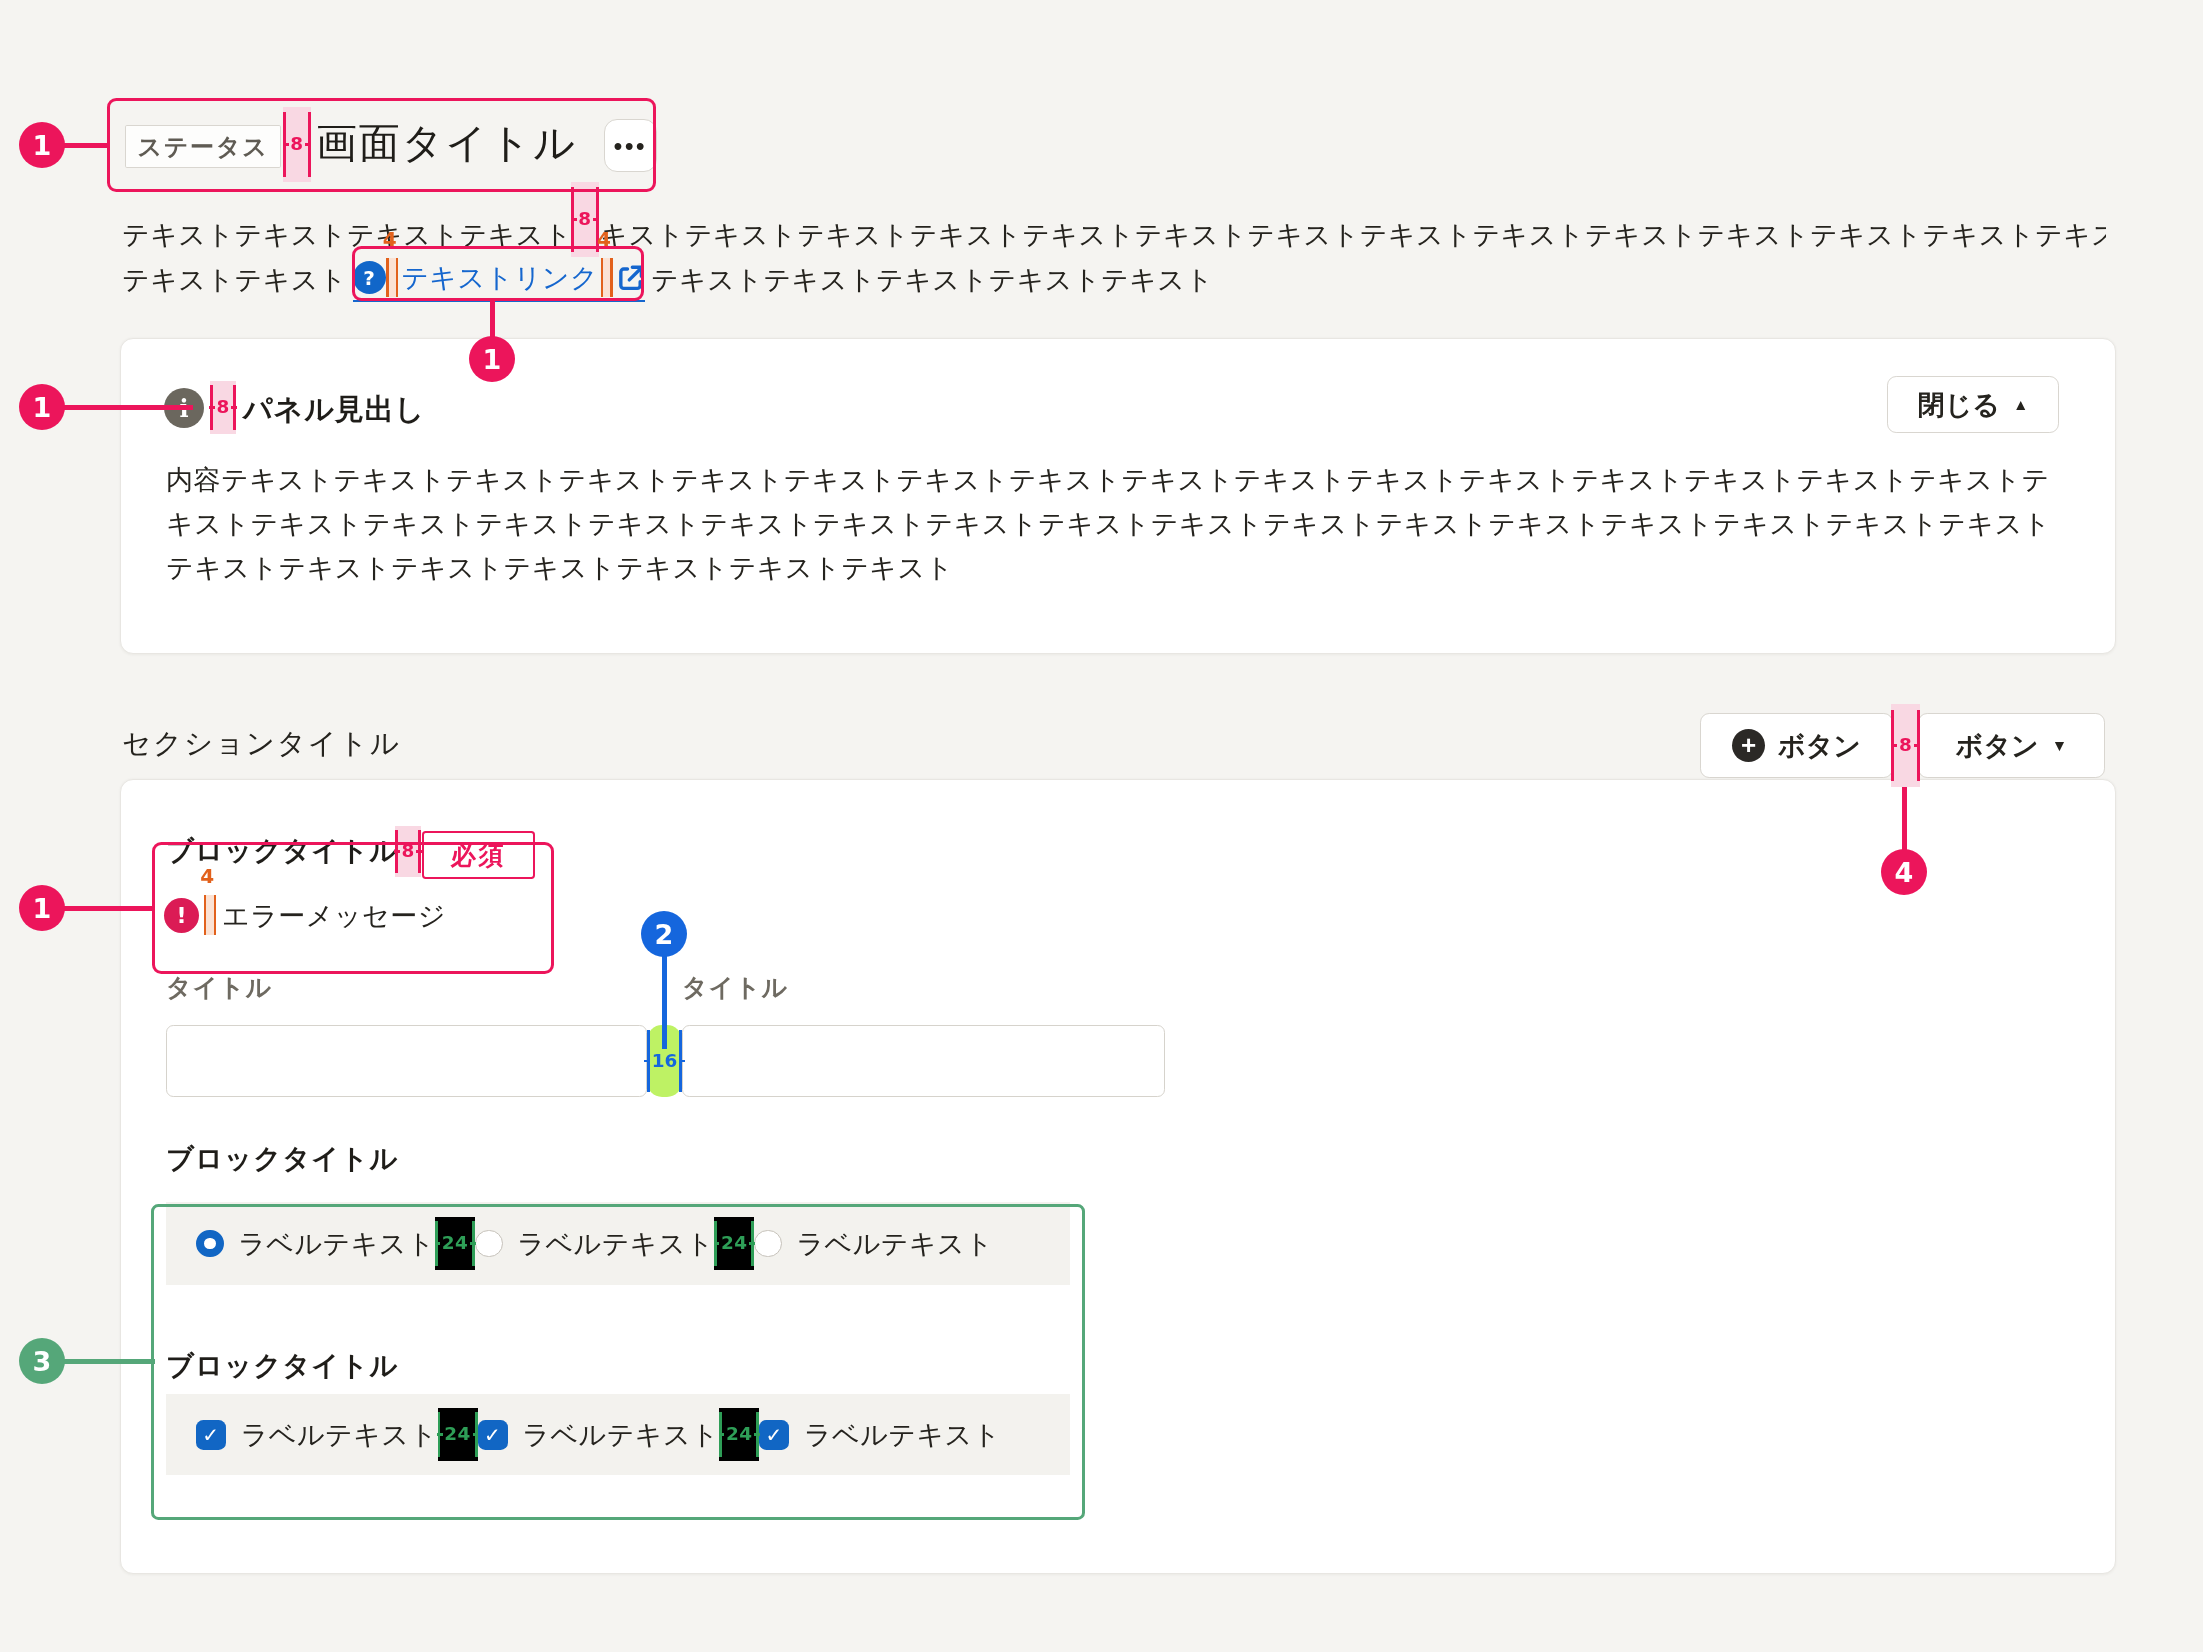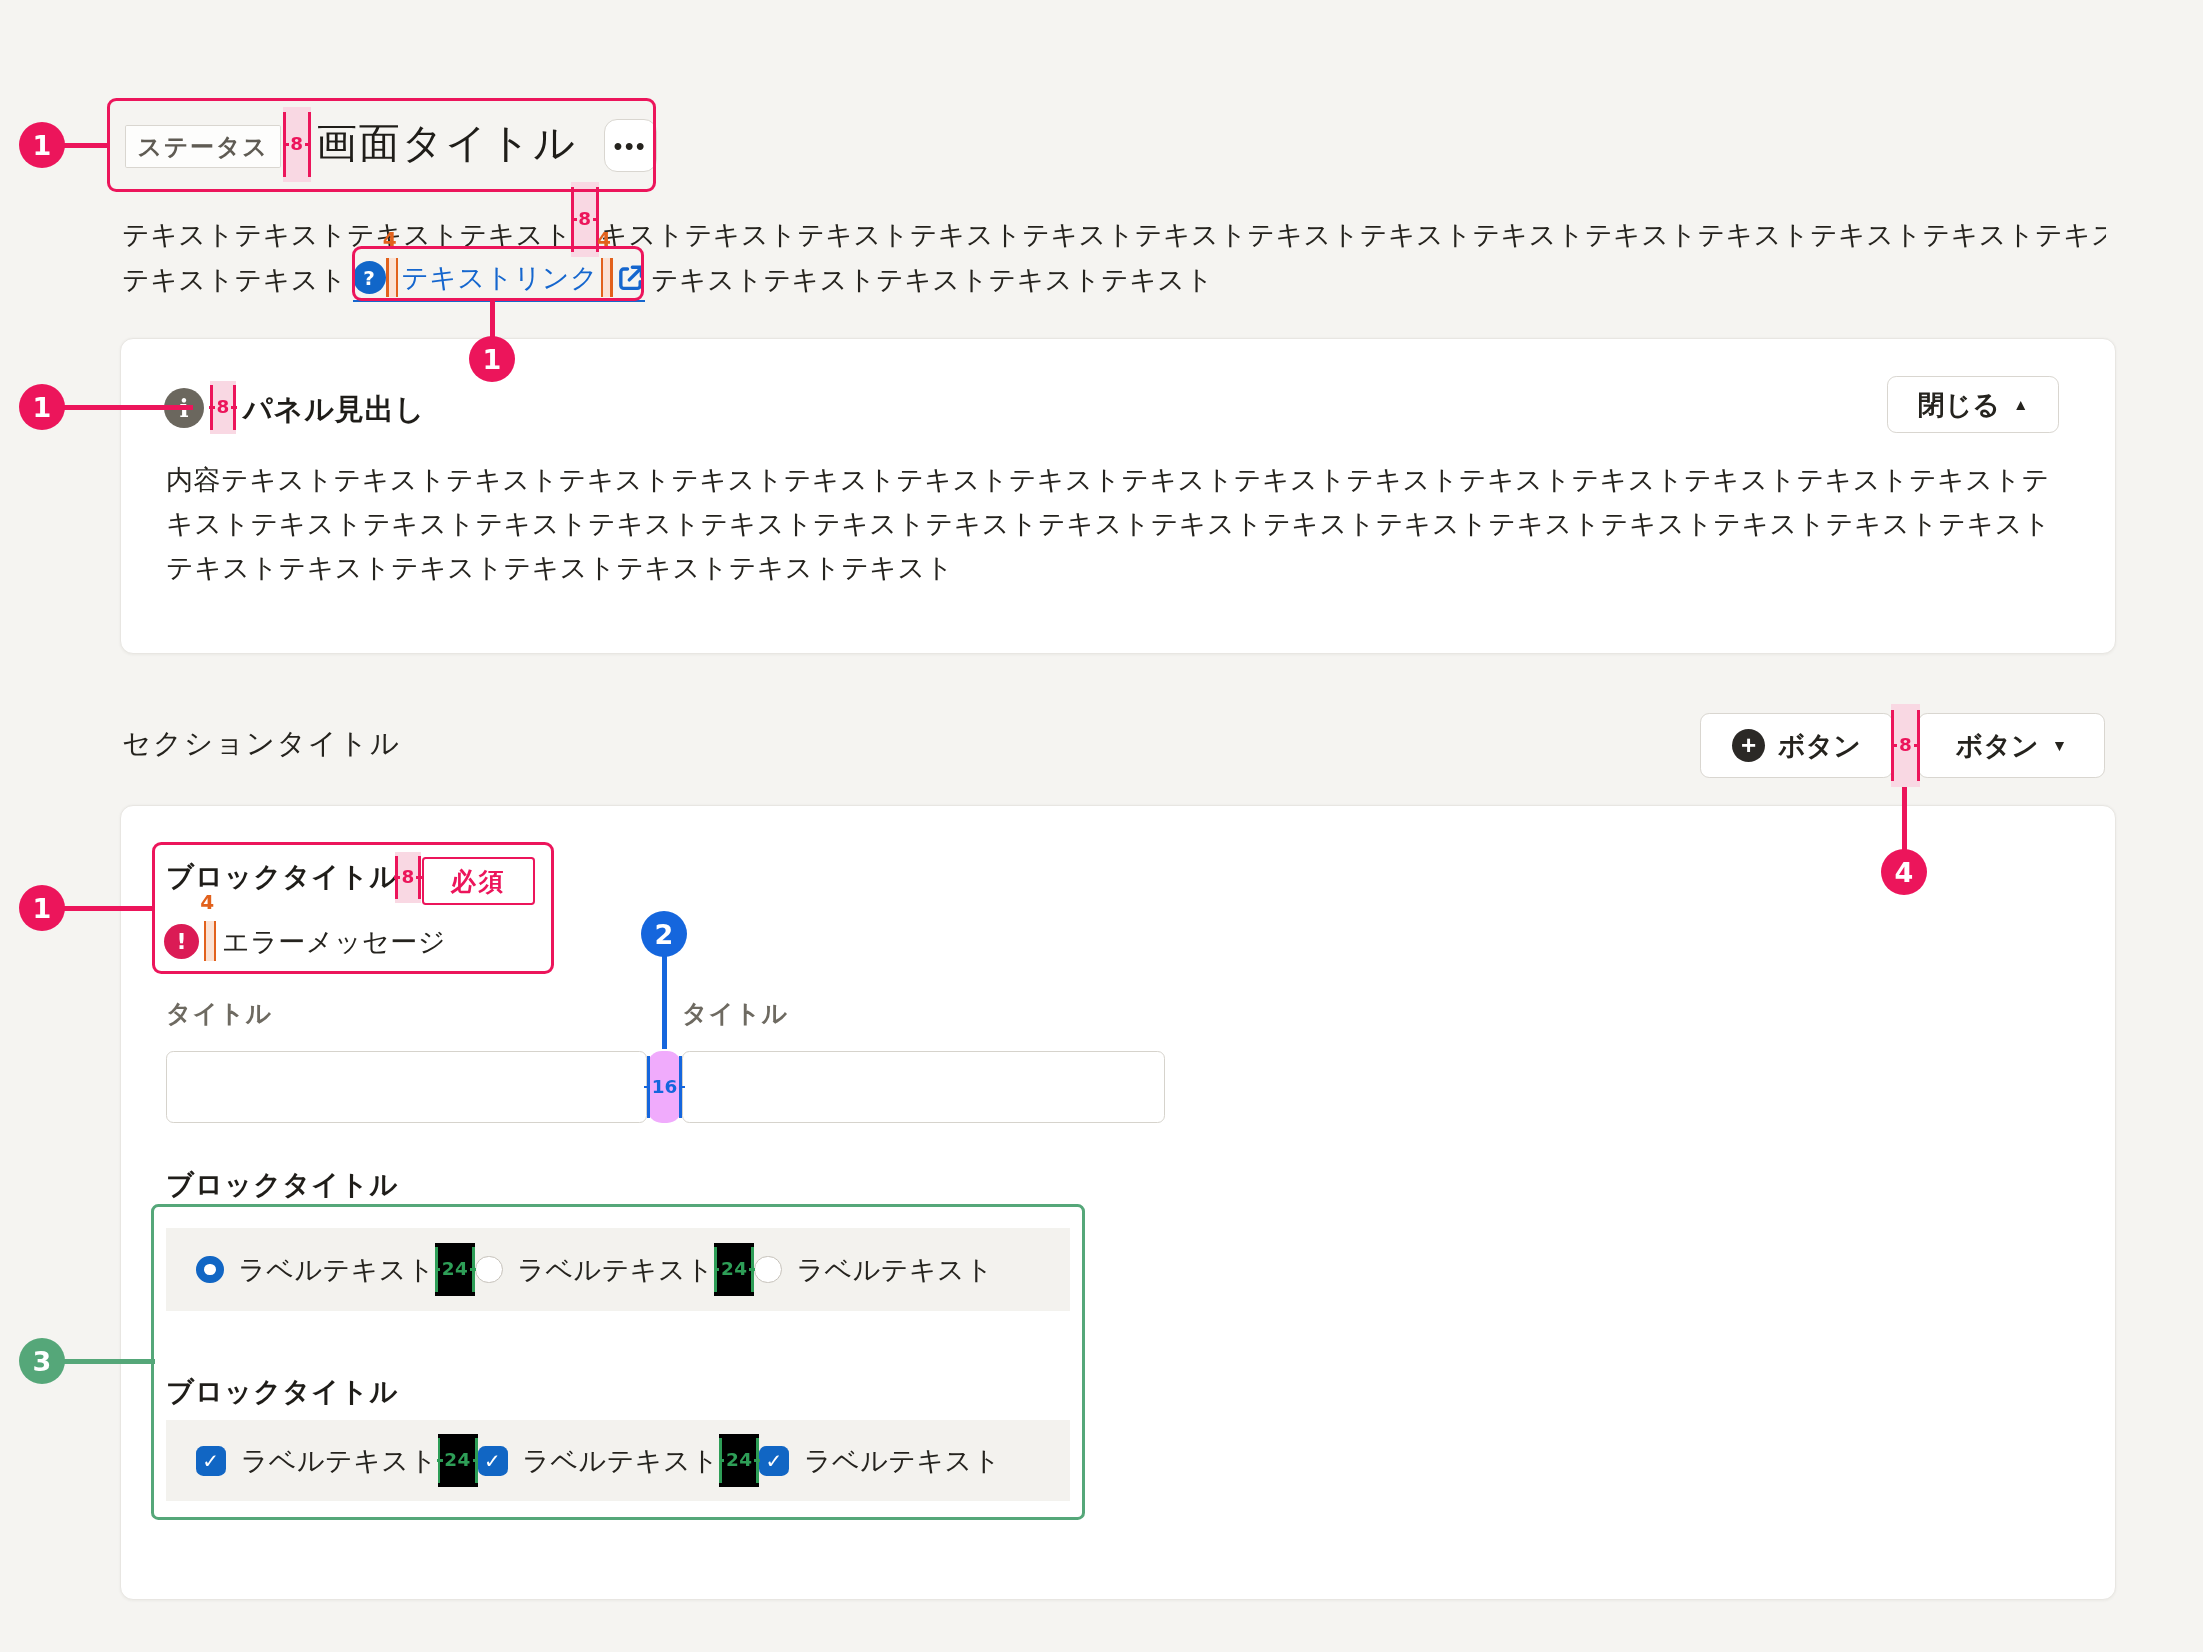--- a/index.html
+++ b/index.html
@@ -39,21 +39,21 @@
     position:relative; display:flex; align-items:center; justify-content:center;
     flex:none; z-index:9;
   }
   .gap::before,.gap::after {
     content:""; position:absolute; top:7%; height:86%; width:2.8px; background:currentColor;
   }
   .gap::before { left:0; } .gap::after { right:0; }
   .gap .num { font-size:18.4px; font-weight:bold; display:flex; align-items:center; gap:1.8px; line-height:1; }
   .gap .num::before,.gap .num::after { content:""; width:5.5px; height:2.8px; background:currentColor; }
   .gap.pinkg { background:#F9D8E3; color:#EC155B; }
-  .gap.blueg { background:#f0abfc; color:#1566DD;border-radius:15px; }
+  .gap.blueg { background:#bef264; color:#1566DD;border-radius:15px; }
   .gap.greeng{ background:#000000; color:#2E9E57; }
   .gap.orangeg { width:12px; background:#FBE2D4; color:#E2611C; }
   .gap.orangeg::before,.gap.orangeg::after { top:0; height:100%; width:2.3px; }
   .gap .lbl4 {
     position:absolute; top:-31px; left:-3.7px; font-size:20px; font-weight:bold; color:#E2611C;
   }
 
   
   .chip {
     position:absolute; display:flex; align-items:center; justify-content:center;
@@ -210,21 +210,21 @@
   </div>
   <button class="btn" style="left:1918px;top:713px;width:187px;height:65px;">
     <span>ボタン</span>
     <span class="tri">▼</span>
   </button>
   <div class="cline pink v" style="left:1902px;top:787px;height:66px;"></div>
   <div class="badge pink" style="left:1881px;top:849px;">
       <span>4</span>
     </div>
 
-  <div class="panel" style="left:120px;top:805px;width:1996px;height:795px;">
+  <div class="panel" style="left:120px;top:779px;width:1996px;height:795px;">
 
     <div class="block-title" style="left:45px;top:53px;">
       <span>ブロックタイトル</span>
     </div>
     <div class="gap pinkg" style="position:absolute;left:274px;top:46px;width:26px;height:51px;">
       <span class="num">8</span>
     </div>
     <div class="required-badge" style="left:301px;top:51px;width:113px;height:48px;">
       <span>必須</span>
     </div>

